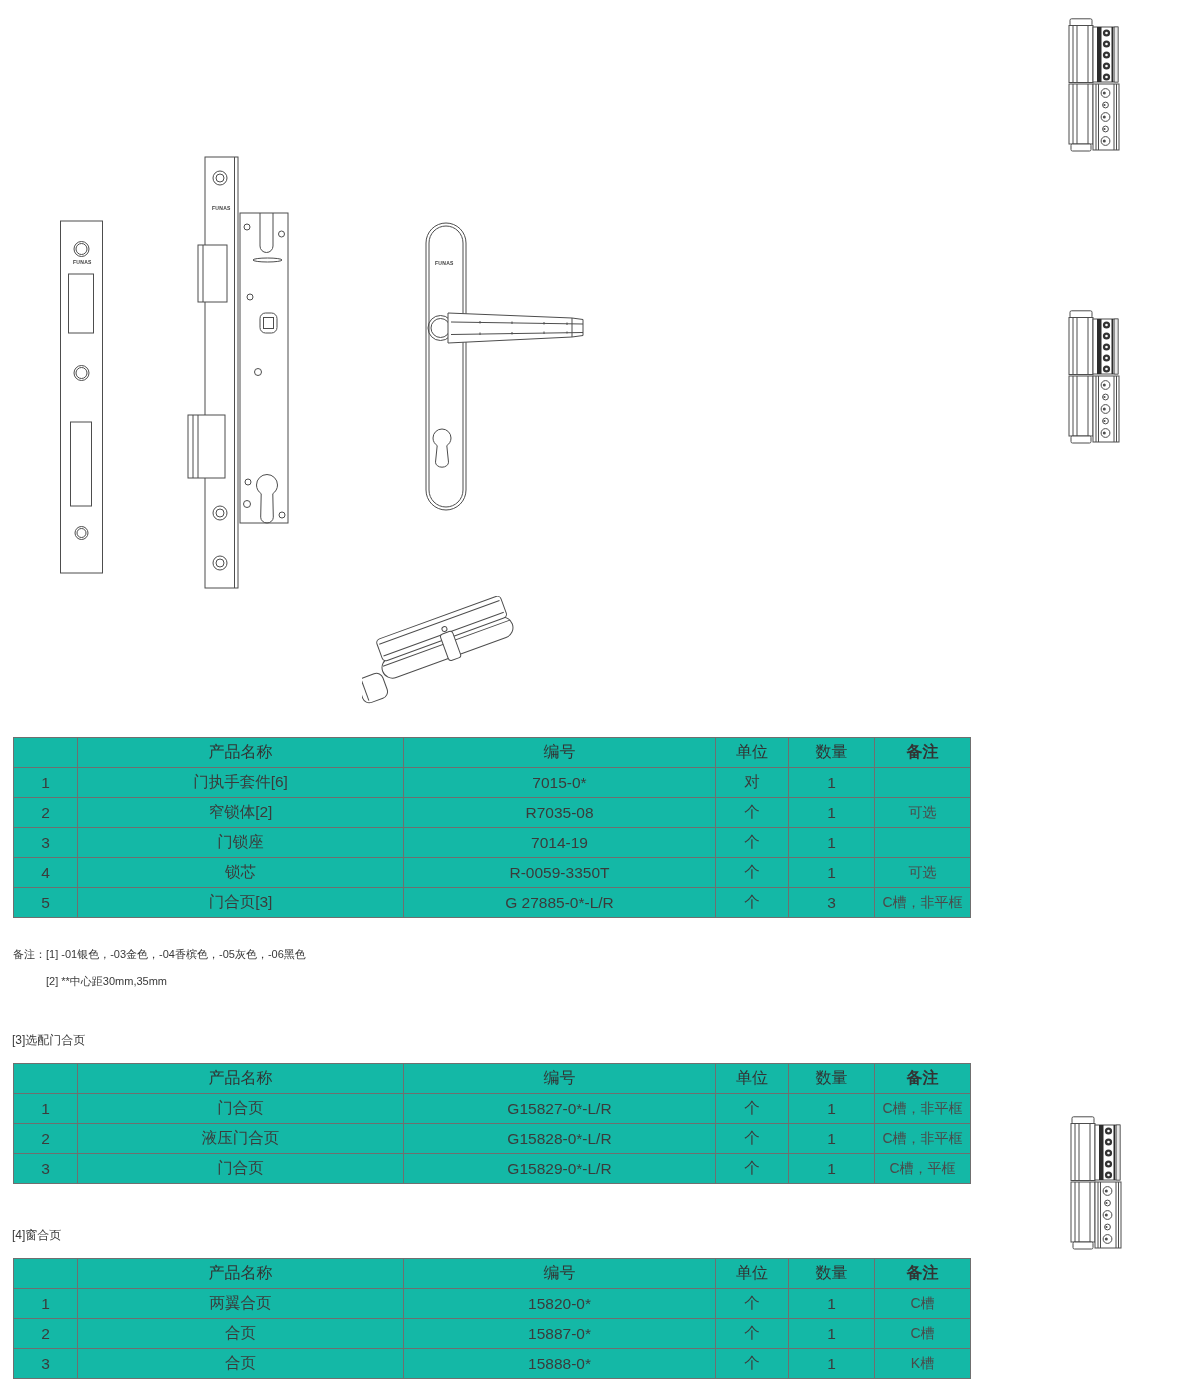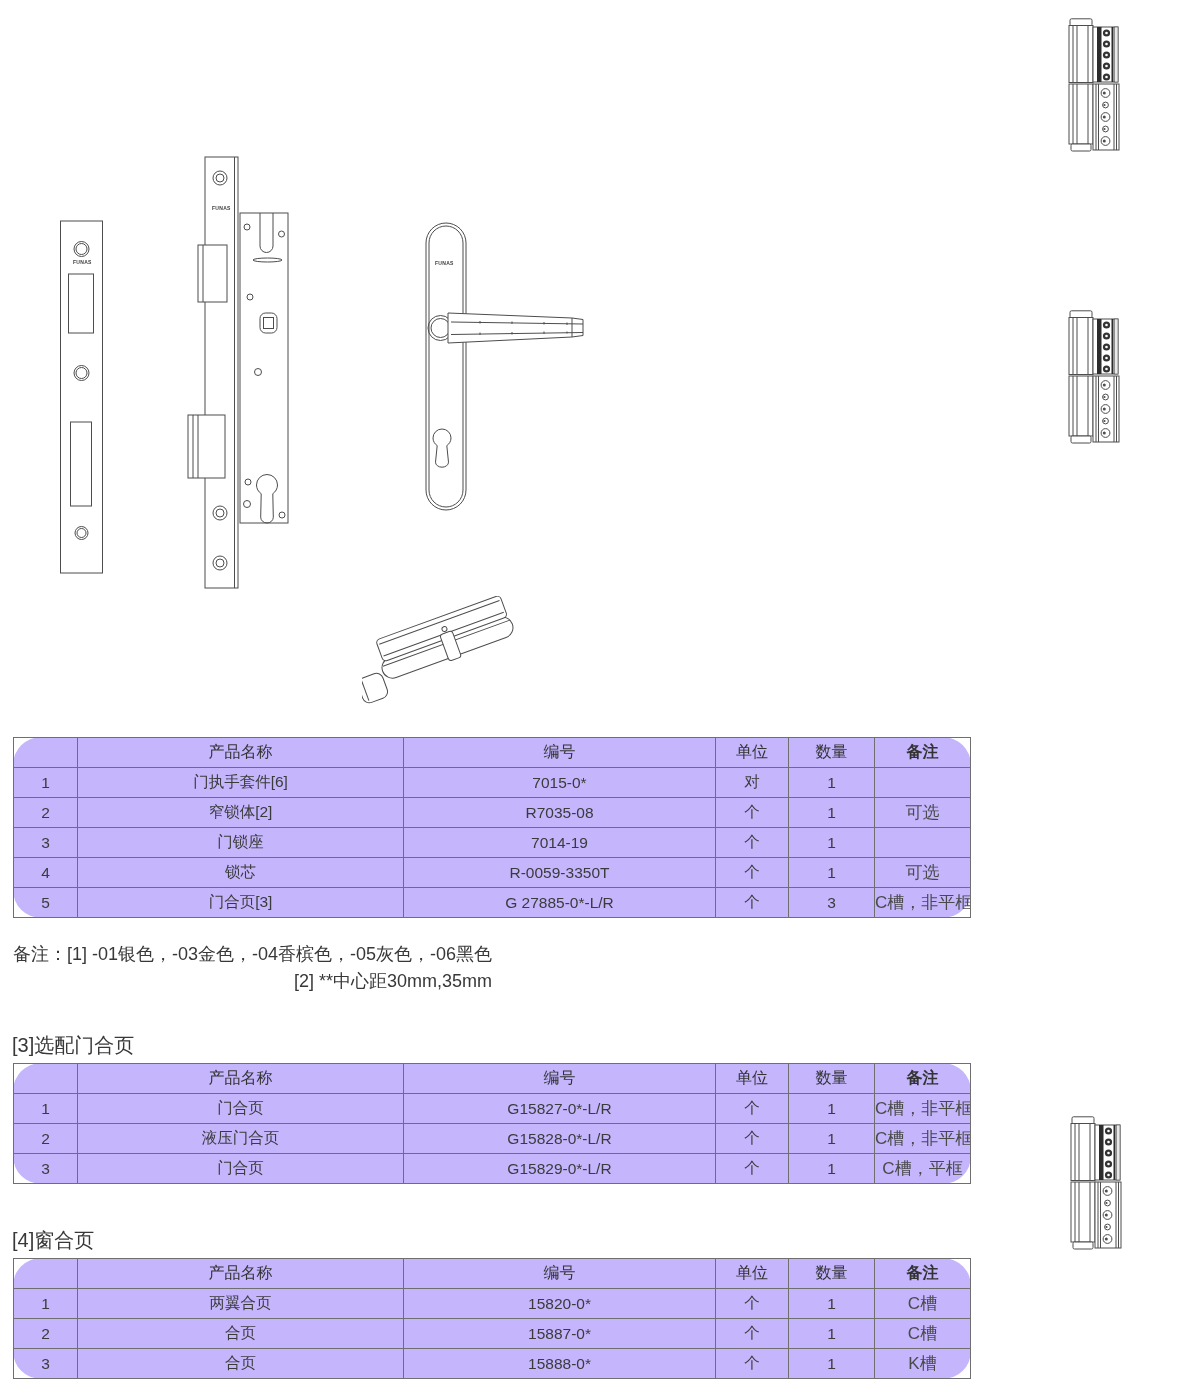--- a/index.html
+++ b/index.html
@@ -2,36 +2,36 @@
 <html><head>
 <meta charset="utf-8">
 <style>
   html,body{margin:0;padding:0;background:#fff;}
   #page{position:relative;width:1200px;height:1400px;background:#fff;overflow:hidden;
         font-family:"Liberation Sans",sans-serif;color:#3b3b3b;}
   .abs{position:absolute;}
   svg{display:block;}
 
   
-  table{border-collapse:collapse;table-layout:fixed;width:951px;background:#c4b5fd;border-radius:28px;}
+  table{border-collapse:collapse;table-layout:fixed;width:951px;background:#14b8a6;}
   th,td{border:1px solid #6f6f6f;height:29px;text-align:center;vertical-align:middle;
         padding:0;overflow:hidden;white-space:nowrap;font-weight:normal;}
   th{font-size:16px;color:#333;}
   td{font-size:15.5px;color:#3b3b3b;}
   th:nth-child(1){width:63px;}
   th:nth-child(2){width:325px;}
   th:nth-child(3){width:311px;}
   th:nth-child(4){width:72px;}
   th:nth-child(5){width:85px;}
   th:nth-child(6){width:95px;font-weight:bold;}
-  td:nth-child(6){font-size:17px;color:#4a4a4a;}
-
-  .notes{display:flex;font-size:18px;line-height:27px;color:#383838;}
-  .notes .note-lines div{white-space:nowrap;text-align:right;}
-  .section-title{font-size:20px;color:#383838;}
+  td:nth-child(6){font-size:14px;color:#4a4a4a;}
+
+  .notes{display:flex;font-size:11px;line-height:27px;color:#383838;}
+  .notes .note-lines div{white-space:nowrap;}
+  .section-title{font-size:12px;color:#383838;}
 
   .draw{stroke:#4d4d4d;stroke-width:1;fill:none;}
   .drawf{stroke:#4d4d4d;stroke-width:1;fill:#fff;}
   .logo-text{font-family:"Liberation Sans",sans-serif;font-size:5px;font-weight:bold;
              fill:#3a3a3a;letter-spacing:.3px;}
 </style>
 </head>
 <body>
 
 <div id="page">

